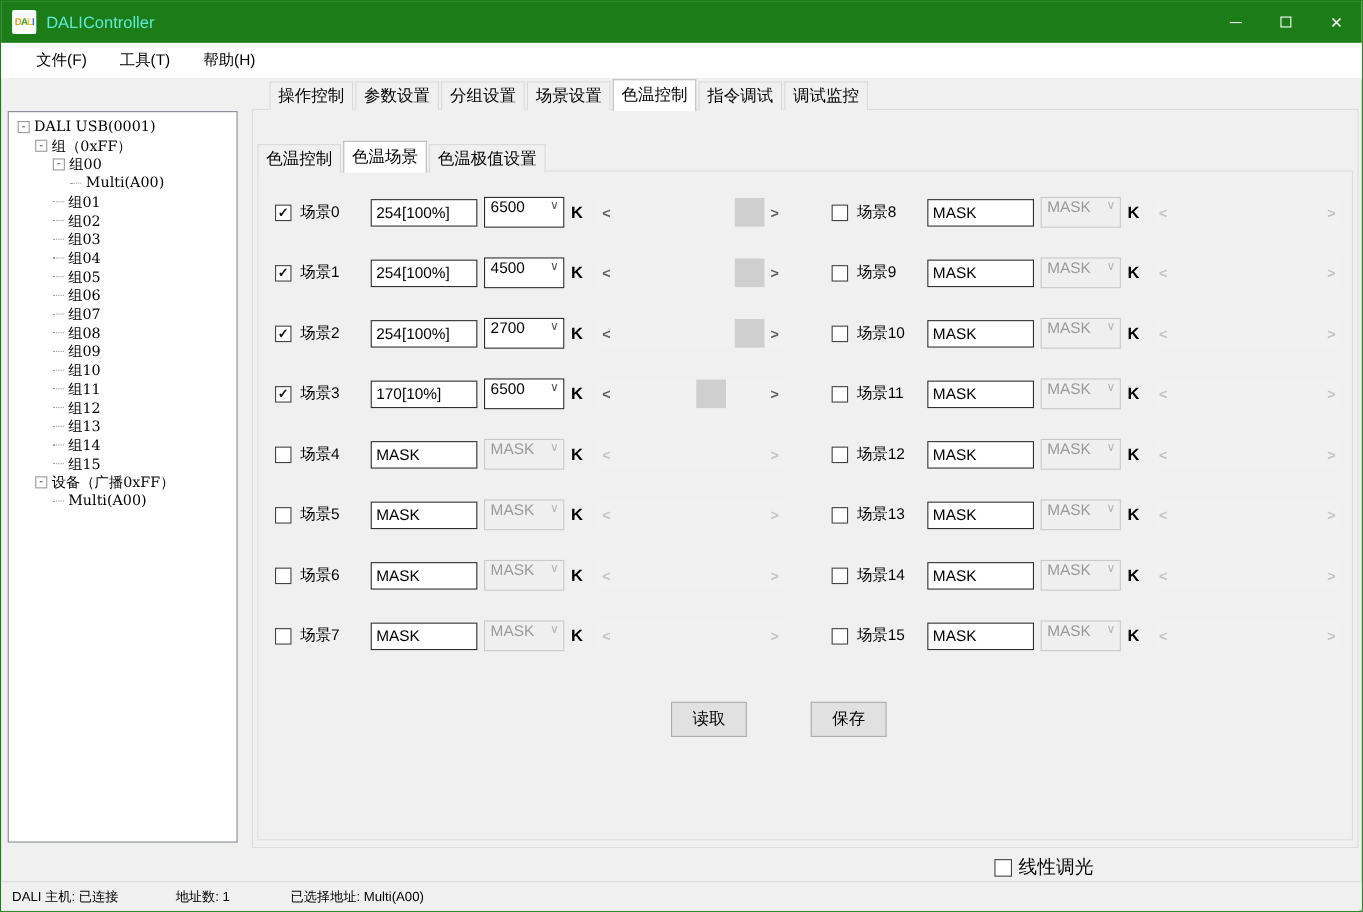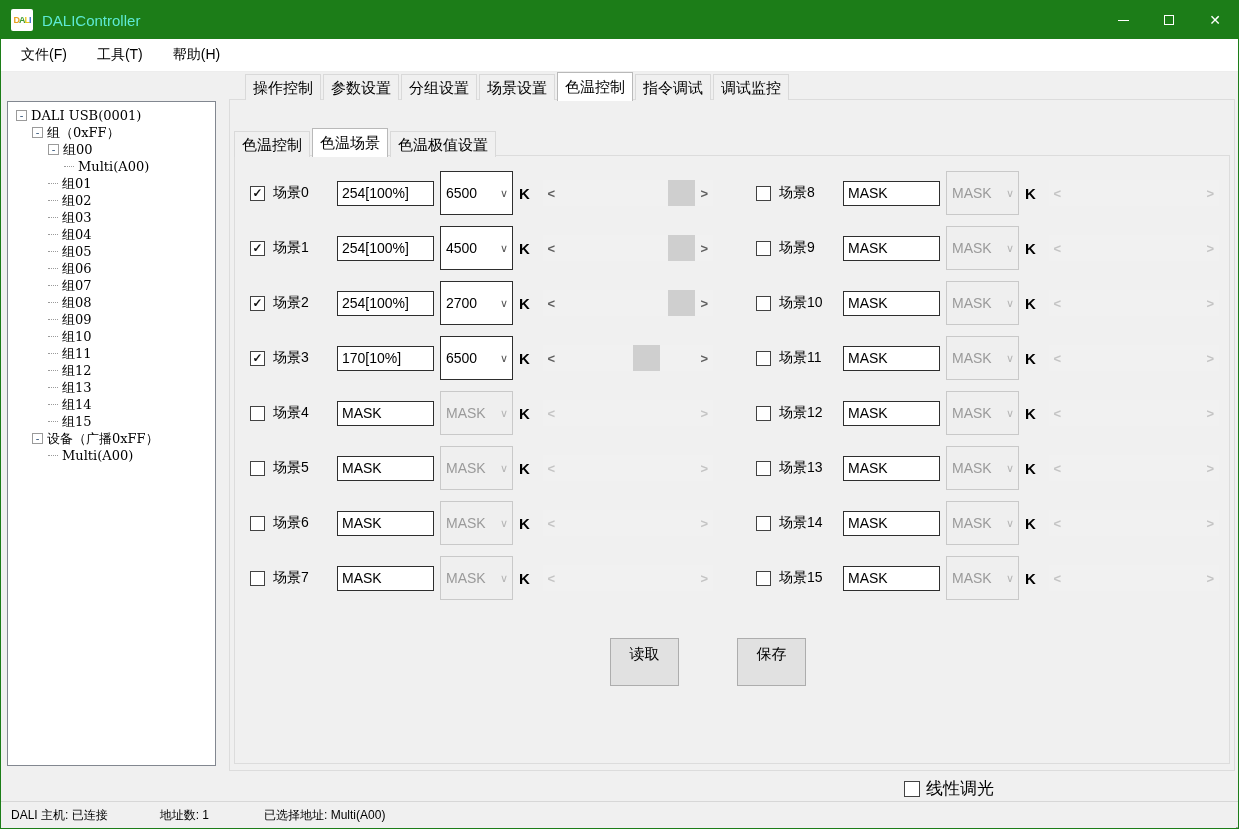--- a/index.html
+++ b/index.html
@@ -18,21 +18,21 @@
   .app-icon b:nth-child(3){color:#e8c81e;} .app-icon b:nth-child(4){color:#3a6fc4;}
   .title-text { color:#5eead4; font-size:15px; }
   .win-controls { margin-left:auto; display:flex; height:100%; }
   .win-btn { width:46px; height:100%; display:flex; align-items:center; justify-content:center;
              color:#fff; font-size:14px; cursor:default; }
   .min-bar { width:11px; height:1px; background:#fff; display:inline-block; }
   .max-box { width:10px; height:10px; border:1px solid #fff; display:inline-block; }
 
   
   .menubar { position:absolute; left:0; top:38px; width:100%; height:33px; background:#fff;
-             display:flex; align-items:flex-end; border-bottom:1px solid #ededed; }
+             display:flex; align-items:flex-end; border-bottom:1px solid #ededed;padding-left:12px; }
   .menu-item { padding:0 10px; margin-left:10px; font-size:14px; height:100%;
                display:flex; align-items:center; }
 
   
   .treepanel { position:absolute; left:6px; top:100px; width:209px; height:665px; background:#fff;
                border:1px solid #828790; overflow:hidden; padding-top:5px;
                font-family:"DejaVu Serif", serif; font-size:13px; }
   .tree-row { height:17px; display:flex; align-items:center; white-space:nowrap; }
   .exp-box { width:11px; height:11px; border:1px solid #9a9a9a; background:#fff; margin-right:4px;
              display:inline-flex; align-items:center; justify-content:center;
@@ -59,36 +59,36 @@
   .scene-row { height:30px; margin-bottom:25px; display:flex; align-items:center; }
   .cb { width:15px; height:15px; border:1px solid #424242; background:#fff; flex:none;
         margin-right:8px; display:flex; align-items:center; justify-content:center;
         font-size:12px; font-weight:bold; color:#111; }
   .cb .mark { visibility:hidden; }
   .cb.checked .mark { visibility:visible; }
   .scene-label { width:64px; font-size:14px; flex:none; }
   .scene-input { width:97px; height:25px; border:1px solid #2e2e2e; background:#fff;
                  font-family:"Liberation Sans",sans-serif; font-size:14px; padding:0 4px;
                  flex:none; margin-right:6px; }
-  .scene-select { width:73px; height:44px; border:1px solid #2e2e2e; background:#fff; flex:none;
-                  margin-right:6px; display:flex; align-items:center; position:relative; }
+  .scene-select { width:73px; height:28px; border:1px solid #2e2e2e; background:#fff; flex:none;
+                  margin-right:6px; display:flex; position:relative; }
   .scene-select .selval { font-size:14px; padding-left:5px; }
   .scene-select .chev { position:absolute; right:4px; color:#555; font-size:11px; }
   .scene-select.disabled { border-color:#c9c9c9; background:#efefef; }
   .scene-select.disabled .selval { color:#9a9a9a; }
   .scene-select.disabled .chev { color:#b5b5b5; }
   .unit { font-size:15px; font-weight:bold; flex:none; margin-right:13px; }
   .sbar { width:170px; height:26px; background:#f1f1f1; display:flex; flex:none; }
   .sbar .arr { width:17px; display:flex; align-items:center; justify-content:center;
                color:#5f5f5f; font-size:13px; font-weight:bold; }
   .sbar .track { flex:1; position:relative; }
   .sbar .thumb { position:absolute; top:0; height:100%; width:27px; background:#cfcfcf; }
   .sbar.disabled .arr { color:#c4c4c4; }
 
-  .action-btn { position:absolute; width:69px; height:48px; background:#e1e1e1;
+  .action-btn { position:absolute; width:69px; height:32px; background:#e1e1e1;
                 border:1px solid #adadad; font-size:15px; text-align:center; line-height:30px;
                 font-family:"Liberation Sans",sans-serif; }
   .btn-read { left:375px; top:482px; } .btn-save { left:502px; top:482px; }
 
   
   .linear-dim { position:absolute; left:903px; top:776px; display:flex; align-items:center; }
   .linear-dim .cb { width:16px; height:16px; margin-right:6px; }
   .linear-dim .ld-label { font-size:17px; }
 
   

